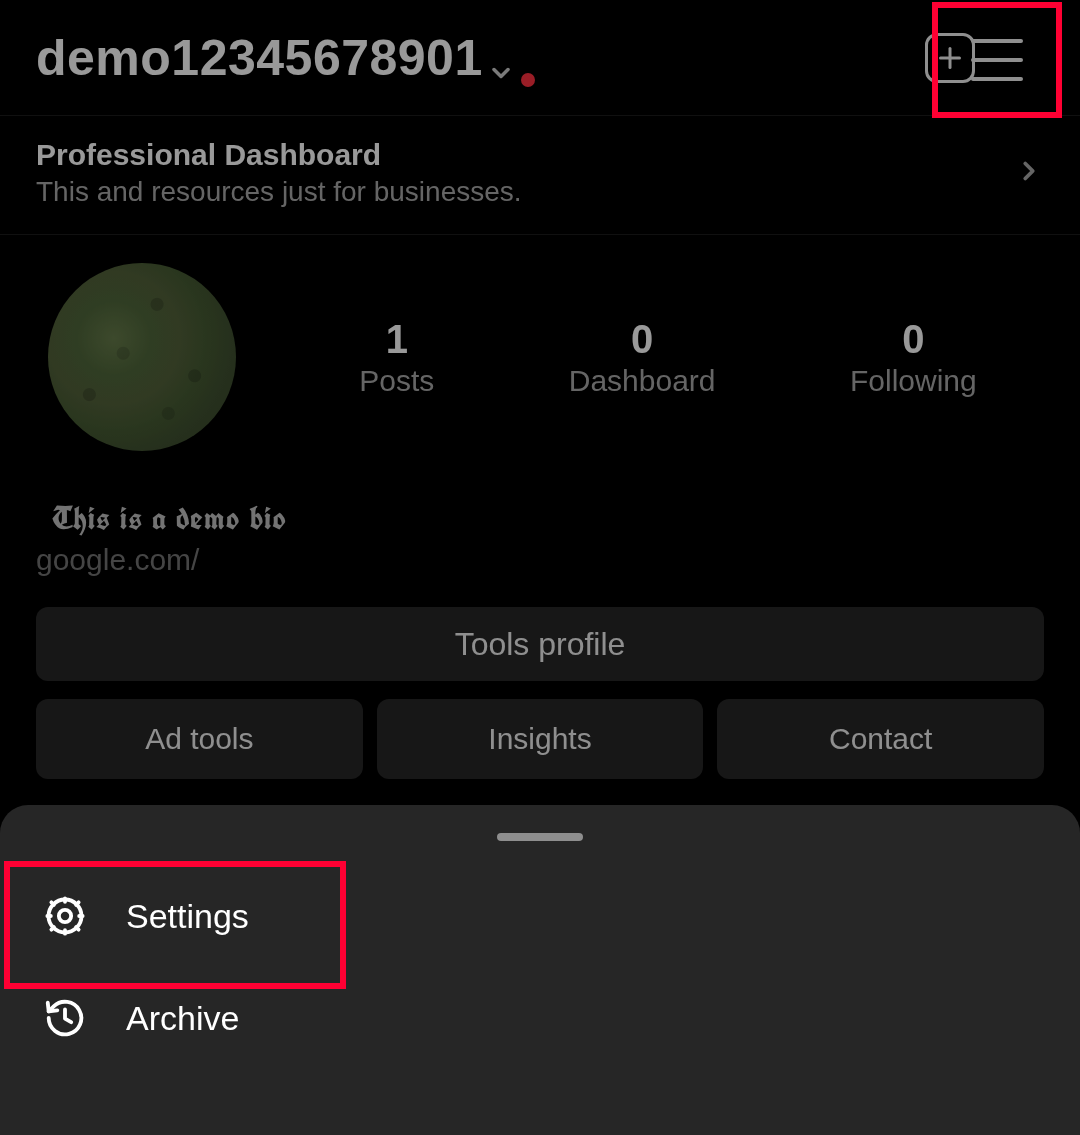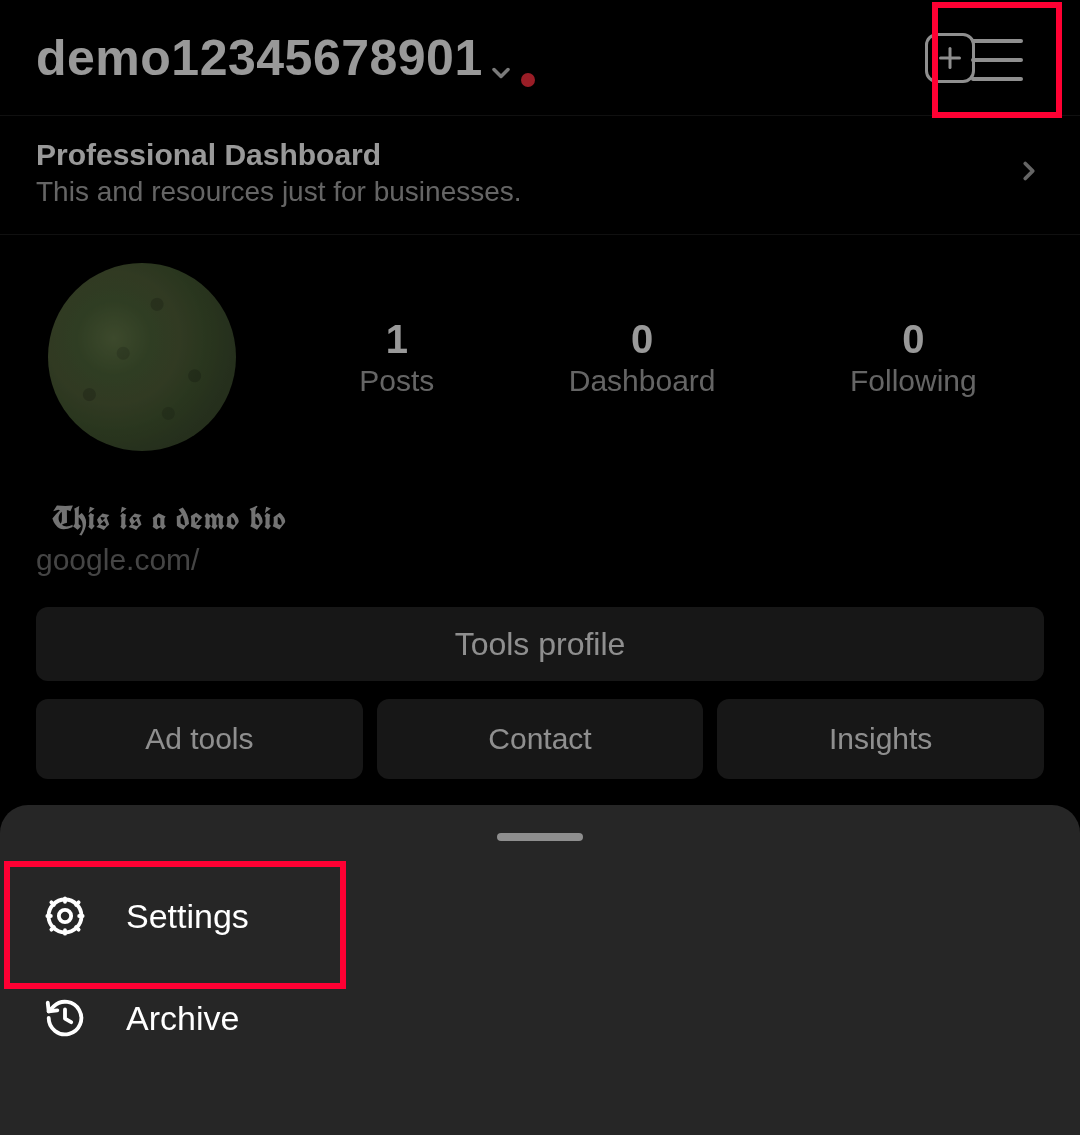--- a/index.html
+++ b/index.html
@@ -308,22 +308,22 @@
   </div>
 
   <div class="bio">
     <div class="bio-text">This is a demo bio</div>
     <div class="bio-link">google.com/</div>
   </div>
 
   <div class="btn-full">Tools profile</div>
   <div class="btn-row">
     <div class="btn-third">Ad tools</div>
+    <div class="btn-third">Insights</div>
     <div class="btn-third">Contact</div>
-    <div class="btn-third">Insights</div>
   </div>
 </div>
 
 <div class="sheet">
   <div class="sheet-handle"></div>
 
   <div class="sheet-item">
     <span class="sheet-icon">
       <svg width="46" height="46" viewBox="0 0 24 24" fill="none" stroke="#fff" stroke-width="2" stroke-linecap="round" stroke-linejoin="round">
         <circle cx="12" cy="12" r="3.2"></circle>

